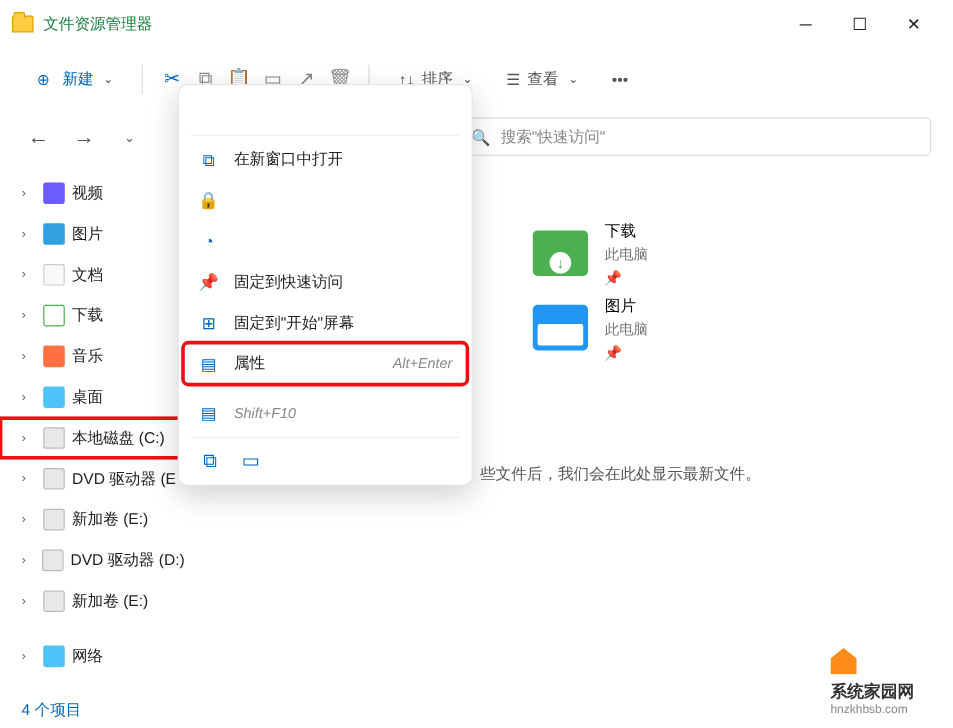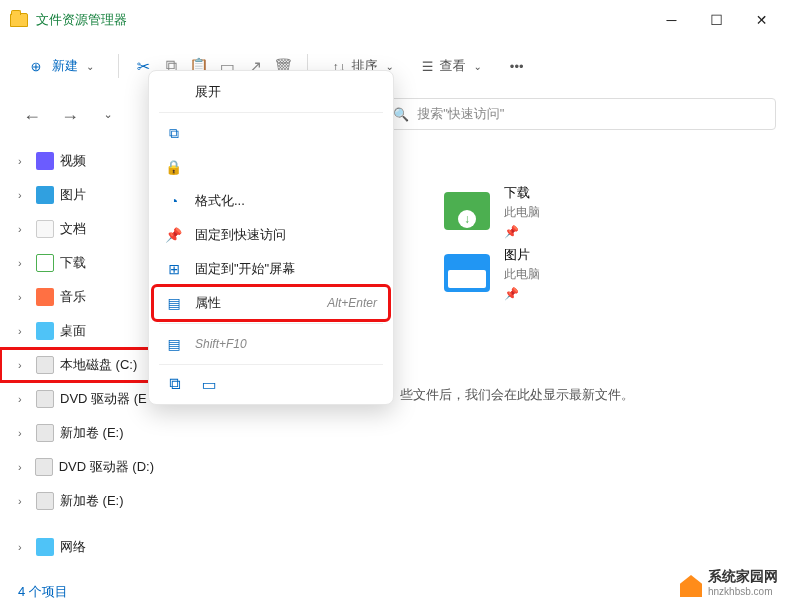--- a/index.html
+++ b/index.html
@@ -67,21 +67,21 @@
 .ctx-item .shortcut { color: #888; font-size: 12px; font-style: italic; }
 .ctx-item.highlight { outline: 3px solid #e11; outline-offset: -1px; }
 .ctx-sep { height: 1px; background: #eee; margin: 3px 6px; }
 .ctx-iconrow { display: flex; gap: 14px; padding: 6px 12px; }
 .ctx-iconrow .mi { width: 20px; height: 20px; display: flex; align-items: center; justify-content: center; color: #0067c0; }
 
 
 .statusbar { position: absolute; left: 0; right: 0; bottom: 0; height: 30px; display: flex; align-items: center; padding: 0 18px; font-size: 13px; color: #0067c0; }
 
 
-.watermark { position: absolute; right: 16px; bottom: 10px; display: flex; align-items: flex-end; gap: 6px; font-size: 14px; font-weight: bold; color: #333; }
+.watermark { position: absolute; right: 32px; bottom: 10px; display: flex; align-items: flex-start; gap: 6px; font-size: 14px; font-weight: bold; color: #333; flex-direction: column; }
 .watermark .logo { width: 22px; height: 22px; background: #ff8c1a; clip-path: polygon(50% 0, 100% 40%, 100% 100%, 0 100%, 0 40%); }
 .watermark .sub { font-size: 10px; font-weight: normal; color: #888; display: block; }
 </style>
 </head>
 <body>
 
 <div class="titlebar">
   <div class="app-icon"></div>
   <div class="titlebar-title">文件资源管理器</div>
   <div class="titlebar-spacer"></div>
@@ -211,32 +211,31 @@
       <div class="pin">📌</div>
     </div>
       </div>
     </div>
   <div class="empty-hint">些文件后，我们会在此处显示最新文件。</div>
 </div>
 
 <div class="ctxmenu" id="ctxmenu">
     <div class="ctx-item">
       <span class="mi"></span>
-    <span class="lbl">展开</span>
     </div>
     <div class="ctx-sep"></div>
     <div class="ctx-item">
       <span class="mi">⧉</span>
+    <span class="lbl">在新窗口中打开</span>
     </div>
     <div class="ctx-item">
       <span class="mi">🔒</span>
     </div>
     <div class="ctx-item">
       <span class="mi">◔</span>
-    <span class="lbl">格式化...</span>
     </div>
     <div class="ctx-item">
       <span class="mi">📌</span>
     <span class="lbl">固定到快速访问</span>
     </div>
     <div class="ctx-item">
       <span class="mi">⊞</span>
     <span class="lbl">固定到"开始"屏幕</span>
     </div>
     <div class="ctx-item highlight">

